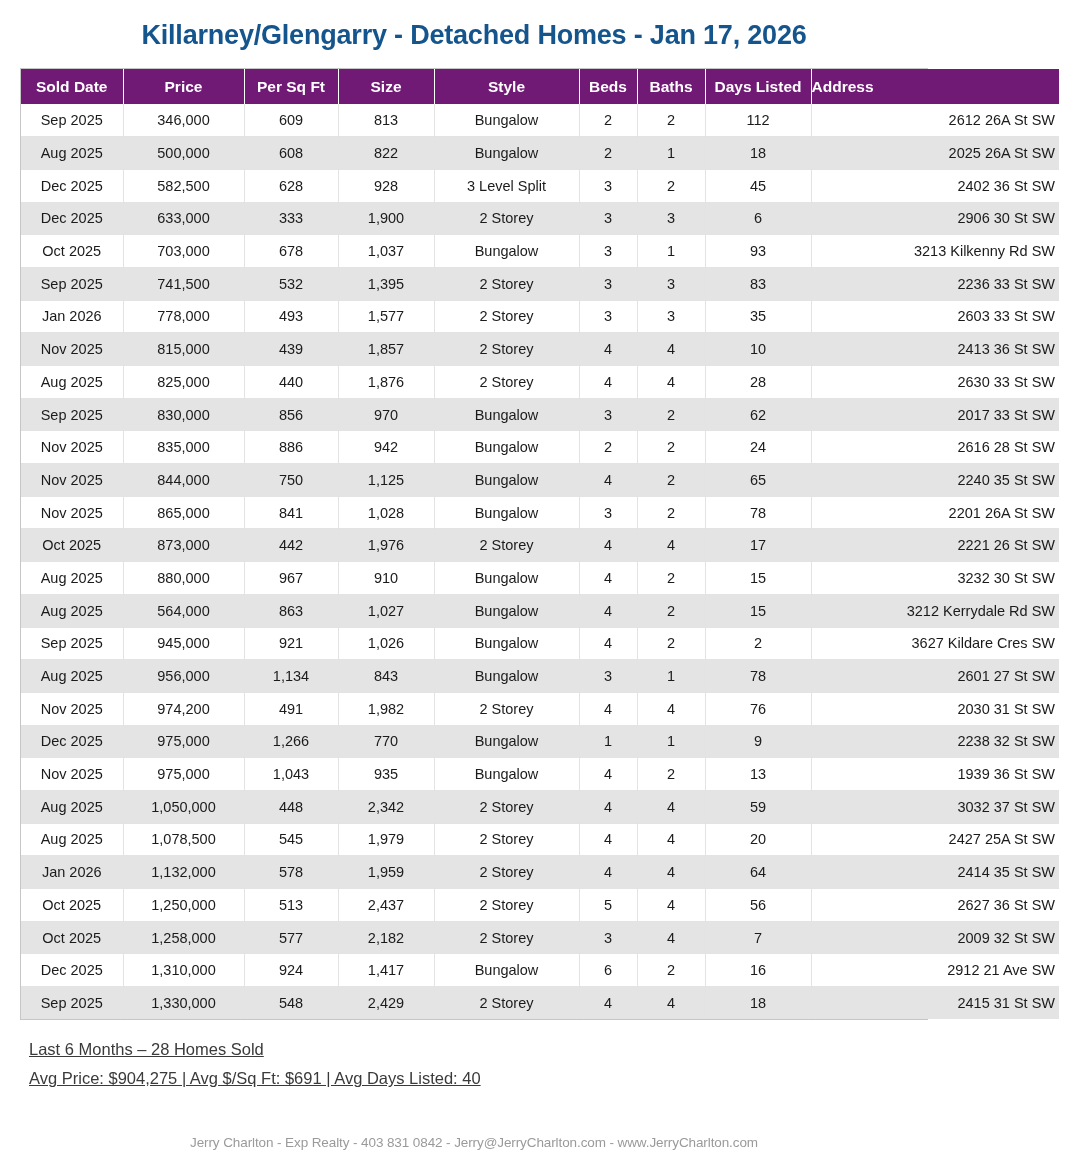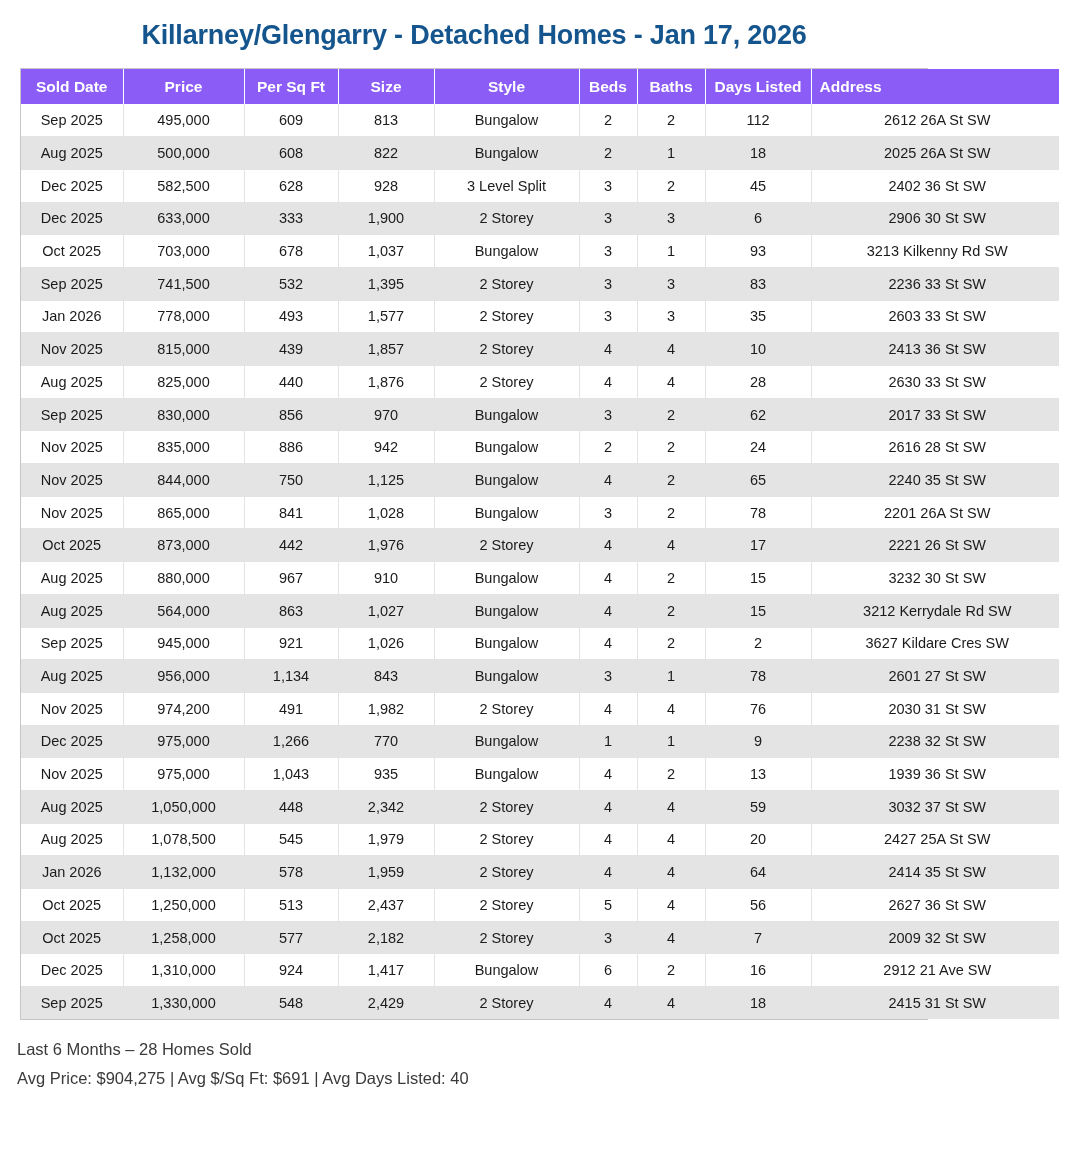--- a/index.html
+++ b/index.html
@@ -36,67 +36,68 @@
     border: 1px solid #c6c6c6;
     box-sizing: border-box;
   }
   table.sales {
     border-collapse: collapse;
     width: 1038px;
     table-layout: fixed;
     font-size: 14.5px;
   }
   table.sales thead th {
-    background: #8b5cf6;
+    background: #701a75;
     color: #ffffff;
     font-weight: bold;
     font-size: 15.5px;
     height: 35px;
     padding: 0 4px;
     text-align: center;
     border-right: 1px solid #ffffff;
     box-sizing: border-box;
     white-space: nowrap;
     overflow: hidden;
   }
   table.sales thead th:last-child { border-right: none; }
-  table.sales thead th.addr { text-align: left; padding-left: 8px; }
+  table.sales thead th.addr { text-align: left; padding-left: 0; }
 
   table.sales tbody td {
     height: 32.7px;
     padding: 0 4px;
     text-align: center;
     border-right: 1px solid #e3e3e3;
     border-bottom: 1px solid #e3e3e3;
     box-sizing: border-box;
     white-space: nowrap;
     overflow: hidden;
     color: #1b1b1b;
   }
   table.sales tbody td:last-child { border-right: none; }
   table.sales tbody tr:last-child td { border-bottom: none; }
-  table.sales tbody td.addr { text-align: center; padding-left: 8px; }
+  table.sales tbody td.addr { text-align: right; padding-left: 8px; }
   table.sales tbody tr.alt td { background: #e4e4e4; }
   table.sales tbody tr.norm td { background: #ffffff; }
 
   .col-date   { width: 102px; }
   .col-price  { width: 121px; }
   .col-psf    { width: 94px;  }
   .col-size   { width: 96px;  }
   .col-style  { width: 145px; }
   .col-beds   { width: 58px;  }
   .col-baths  { width: 68px;  }
   .col-days   { width: 106px; }
   .col-addr   { width: 248px; }
 
   .summary {
-    margin: 15px 0 0 17px;
+    margin: 15px 0 0 29px;
     font-size: 16.5px;
     color: #3a3a3a;
     line-height: 29px;
+    text-decoration: underline;
   }
   .summary div { white-space: nowrap; }
 
   .footer {
     position: absolute;
     left: 0;
     right: 0;
     bottom: 16px;
     text-align: center;
     font-size: 13.5px;
@@ -133,21 +134,21 @@
           <th>Style</th>
           <th>Beds</th>
           <th>Baths</th>
           <th>Days Listed</th>
           <th class="addr">Address</th>
         </tr>
       </thead>
       <tbody id="sales-body">
           <tr class="norm">
             <td>Sep 2025</td>
-            <td>495,000</td>
+            <td>346,000</td>
             <td>609</td>
             <td>813</td>
             <td>Bungalow</td>
             <td>2</td>
             <td>2</td>
             <td>112</td>
             <td class="addr">2612 26A St SW</td>
           </tr>
           <tr class="alt">
             <td>Aug 2025</td>
@@ -448,14 +449,15 @@
           </tr>
         </tbody>
     </table>
   </div>
 
   <div class="summary">
     <div>Last 6 Months – 28 Homes Sold</div>
     <div>Avg Price: $904,275 | Avg $/Sq Ft: $691 | Avg Days Listed: 40</div>
   </div>
 
+  <div class="footer">Jerry Charlton - Exp Realty - 403 831 0842 - Jerry@JerryCharlton.com - www.JerryCharlton.com</div>
 
 </div>
 
 </body></html>

